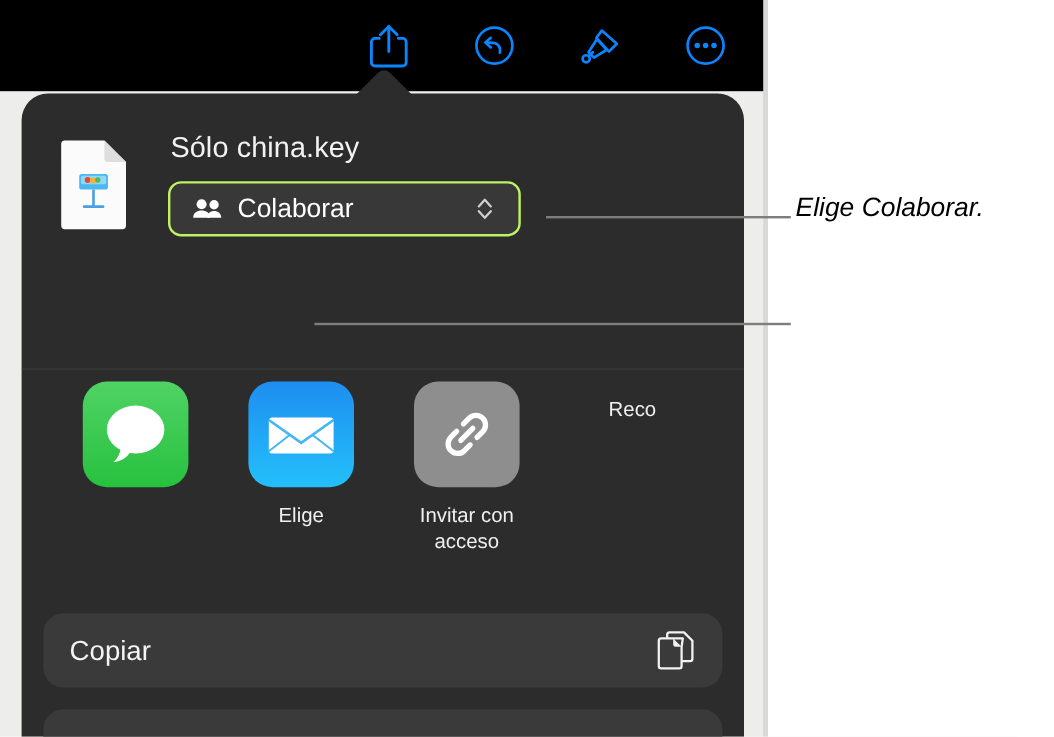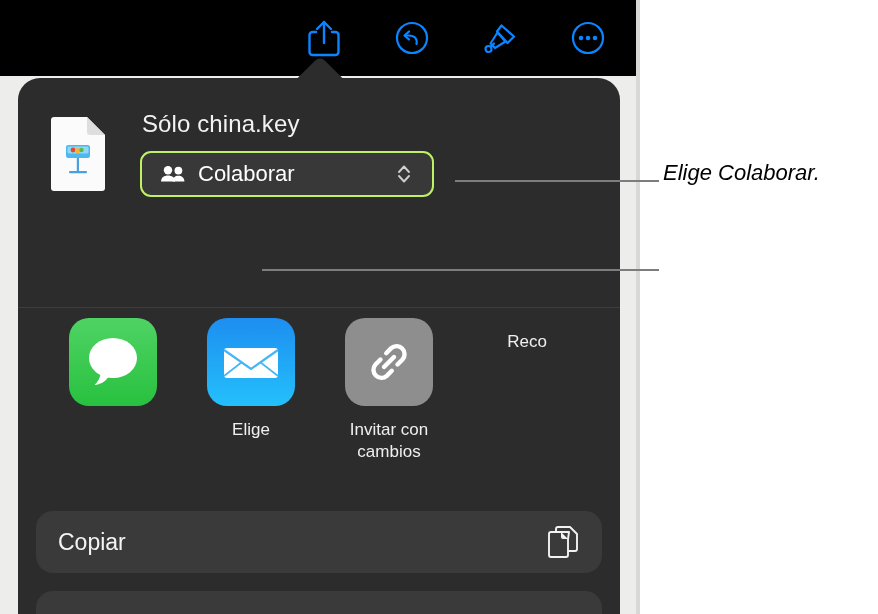--- a/index.html
+++ b/index.html
@@ -314,21 +314,21 @@
         <div class="app-item">
           <div class="app-tile tile-link">
             <svg width="56" height="56" viewBox="0 0 56 56">
               <g fill="none" stroke="#ffffff" stroke-width="4.4" stroke-linecap="round">
                 <path d="M23 33 L33 23"></path>
                 <path d="M19.5 25.5 L14.5 30.5 a8 8 0 0 0 11.3 11.3 L30.8 36.8"></path>
                 <path d="M36.5 30.5 L41.5 25.5 a8 8 0 0 0 -11.3 -11.3 L25.2 19.2"></path>
               </g>
             </svg>
           </div>
-          <div class="app-label">Invitar con cambios</div>
+          <div class="app-label">Invitar con acceso</div>
         </div>
 
         <div class="app-item">
 
           <div class="app-label">Reco</div>
         </div>
 
       </div>
 
       <div class="action-row first">

